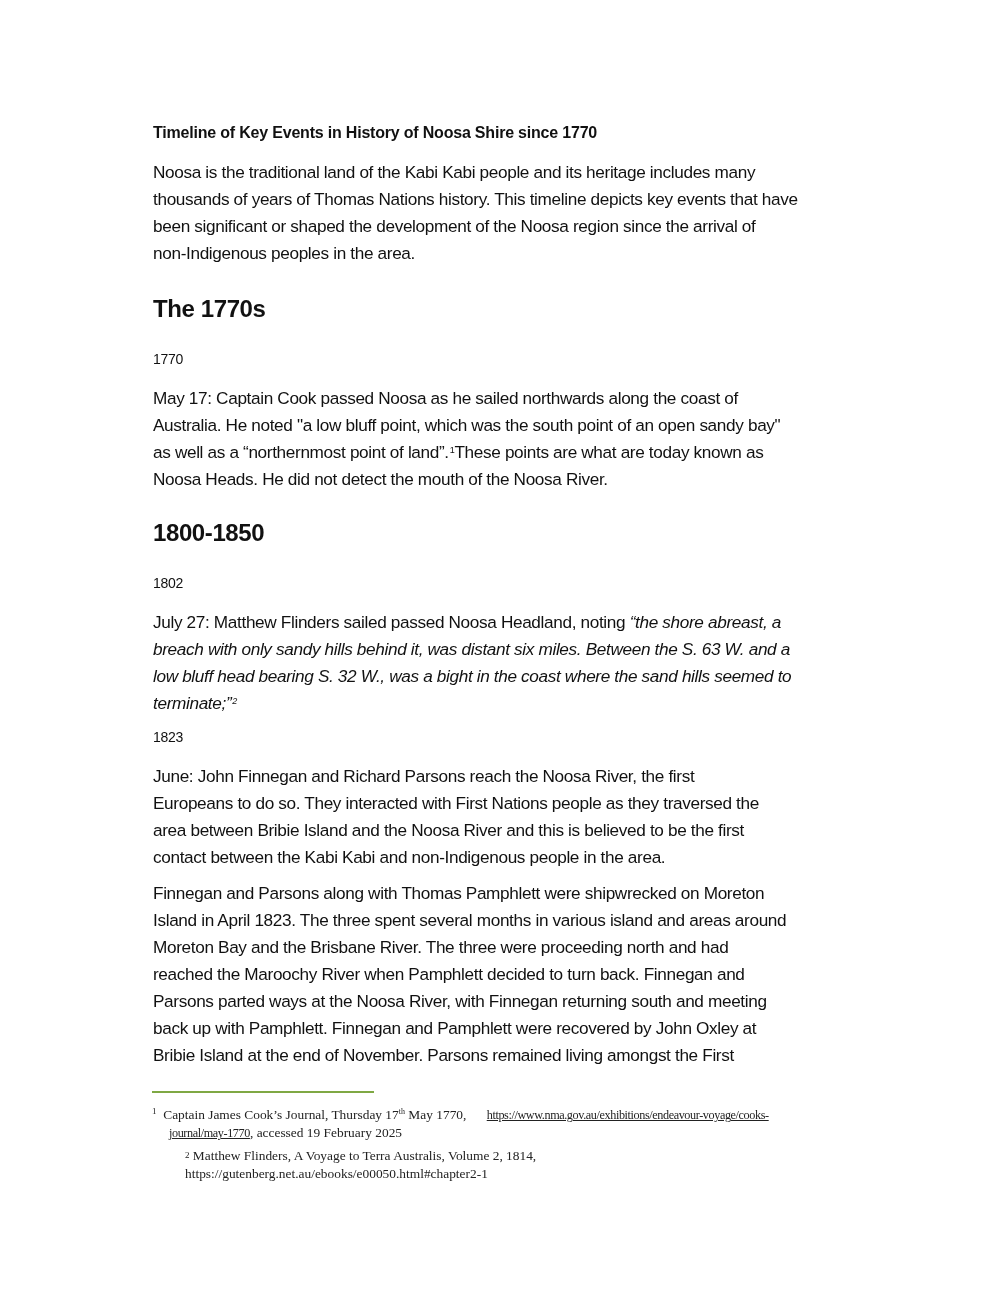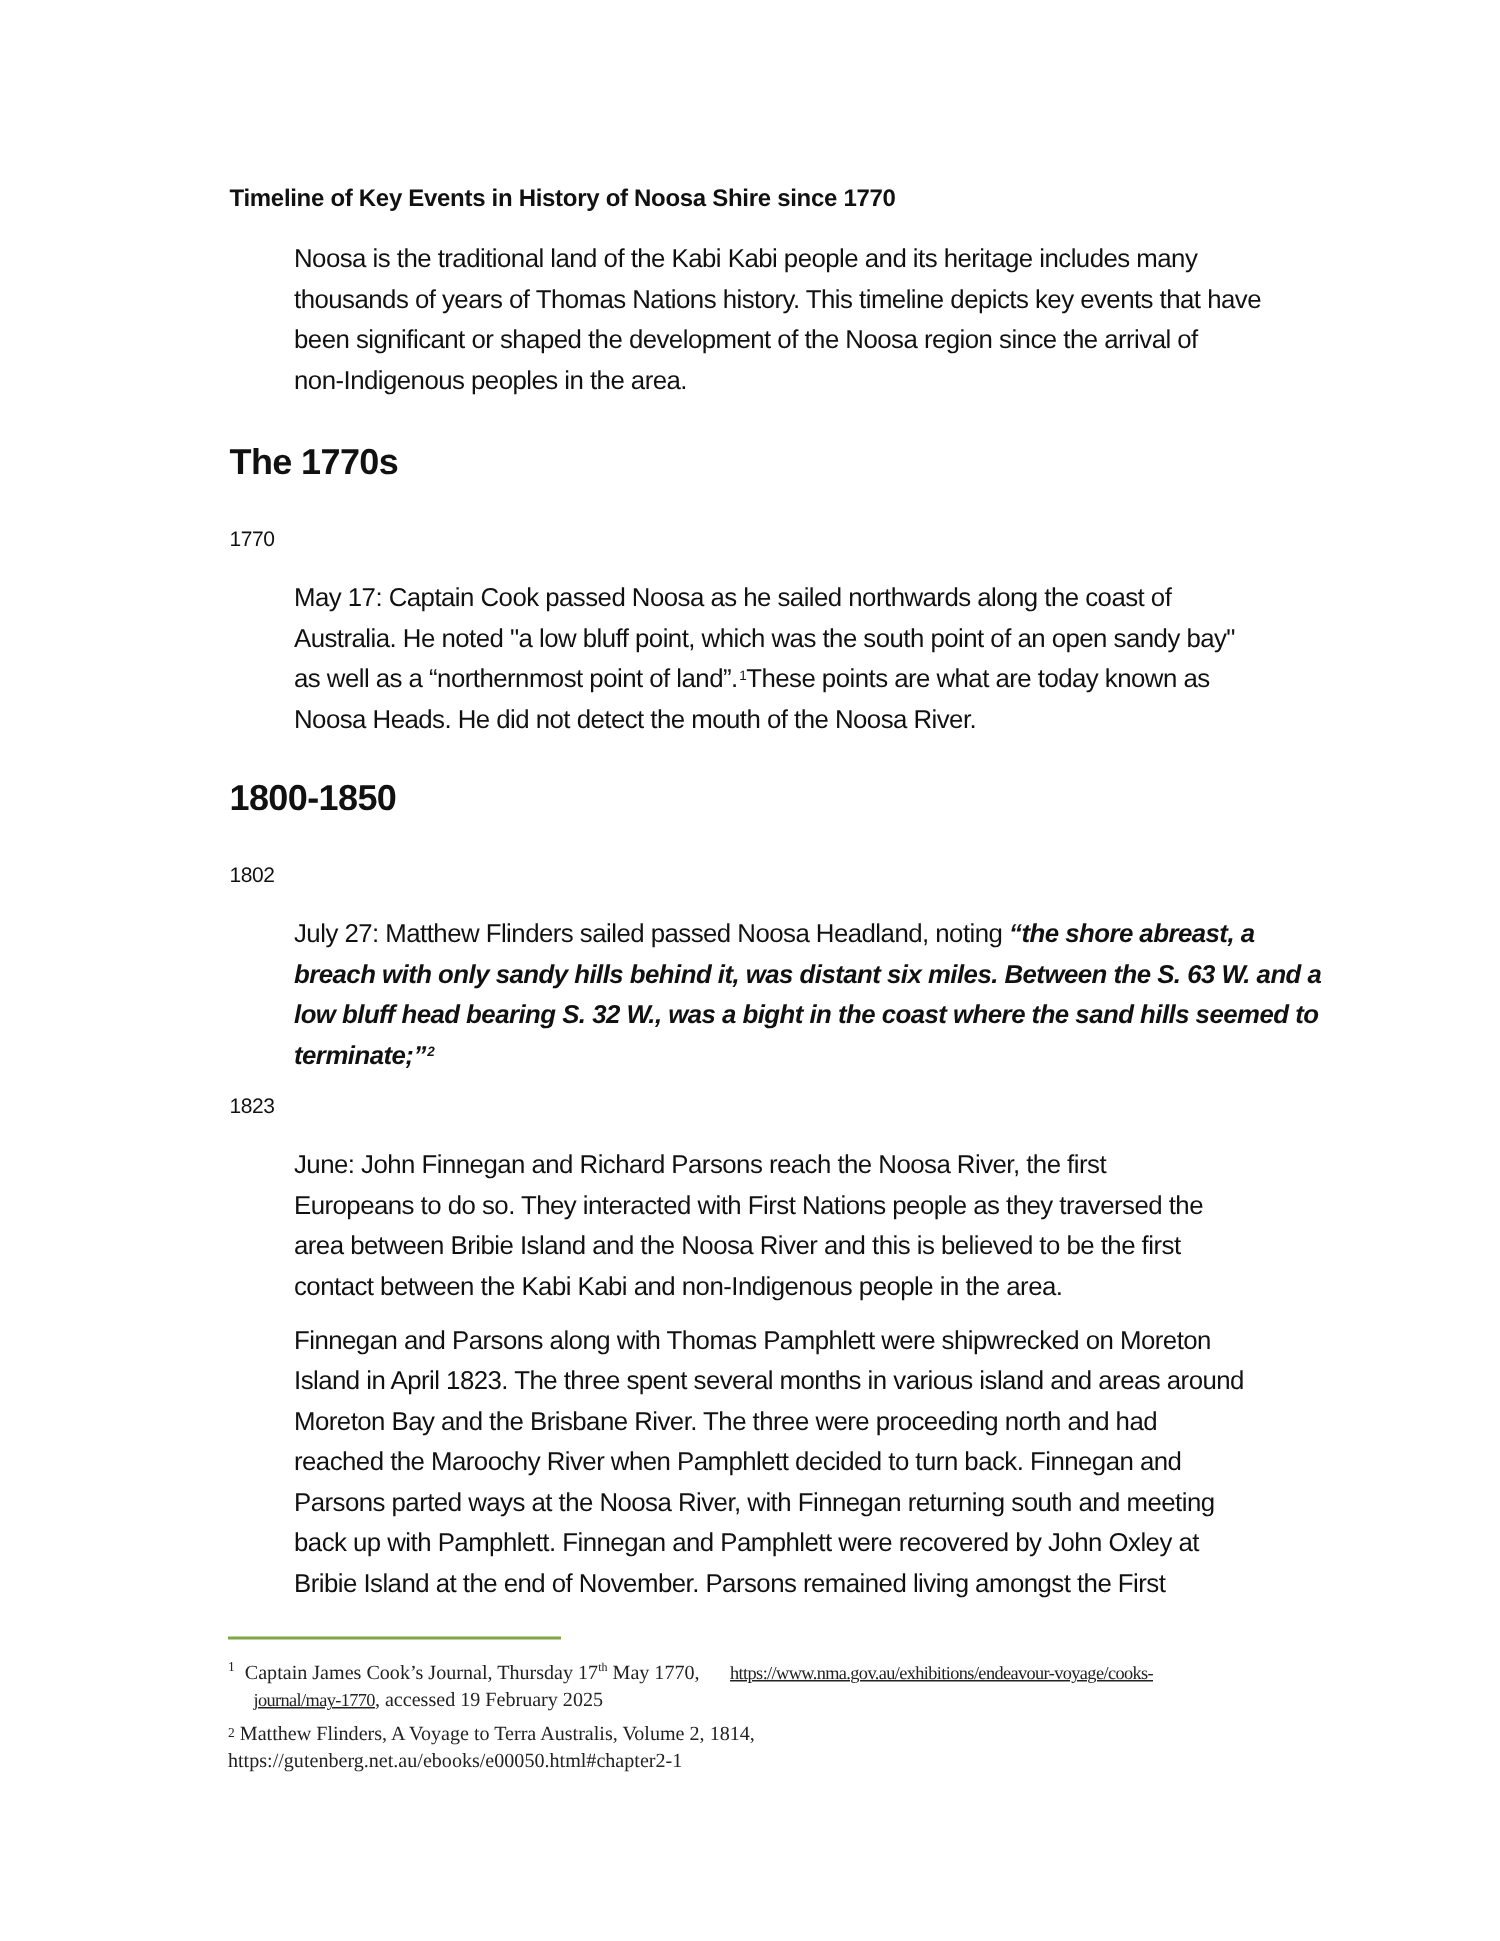--- a/index.html
+++ b/index.html
@@ -2,25 +2,25 @@
 <html><head>
 <meta charset="utf-8">
 <style>
   html, body { margin: 0; padding: 0; background: #ffffff; }
   body { width: 1000px; height: 1294px; position: relative; overflow: hidden; color: #111; }
   .page { position: absolute; left: 153px; top: 0; width: 700px; }
   .sans { font-family: "Liberation Sans", sans-serif; }
   .serif { font-family: "Liberation Serif", serif; }
 
   .doc-title { position: absolute; top: 124px; left: 0; font-size: 16px; font-weight: bold; letter-spacing: -0.2px; white-space: nowrap; }
-  .para { position: absolute; left: 0; width: 700px; font-size: 17.2px; line-height: 27px; letter-spacing: -0.35px; margin-left: 43px; }
+  .para { position: absolute; left: 0; width: 700px; font-size: 17.2px; line-height: 27px; letter-spacing: -0.35px; }
   .h2 { position: absolute; left: 0; font-size: 24px; font-weight: bold; letter-spacing: -0.4px; white-space: nowrap; }
   .year { position: absolute; left: 0; font-size: 14px; letter-spacing: -0.3px; }
   .line { display: block; white-space: nowrap; }
-  .it { font-style: italic; font-weight: bold; }
+  .it { font-style: italic; }
   sup.fn { font-size: 9px; vertical-align: top; position: relative; top: -2px; margin-left: 1px; }
 
   .fn-rule { position: absolute; left: 152px; top: 1091px; width: 222px; height: 2px; background: #7fa844; }
   .footnote { position: absolute; left: 152px; width: 680px; font-size: 13.4px; line-height: 18px; color: #222; }
   .footnote .num { font-size: 9px; vertical-align: top; position: relative; top: -1px; }
   .footnote a { color: #222; text-decoration: underline; font-size: 12.2px; letter-spacing: -0.4px; padding-left: 17px; }
 </style>
 </head>
 <body>
 
@@ -81,18 +81,18 @@
 
 <div class="footnote serif" style="top:1103px;">
   <span class="line">
     <span class="num">1</span>&nbsp;&nbsp;<span>Captain James Cook’s Journal, Thursday 17</span><sup style="font-size:8px;">th</sup><span> May 1770, </span><a>https://www.nma.gov.au/exhibitions/endeavour-voyage/cooks-</a>
   </span>
   <span class="line">
     <a>journal/may-1770</a><span>, accessed 19 February 2025</span>
   </span>
 </div>
 
-<div class="footnote serif" style="top:1147px;">
+<div class="footnote serif" style="top:1147px;margin-left:33px;">
   <span class="line">
     <span class="num">2</span>&nbsp;<span>Matthew Flinders, A Voyage to Terra Australis, Volume 2, 1814,</span>
   </span>
   <span class="line">https://gutenberg.net.au/ebooks/e00050.html#chapter2-1</span>
 </div>
 
 </body></html>

